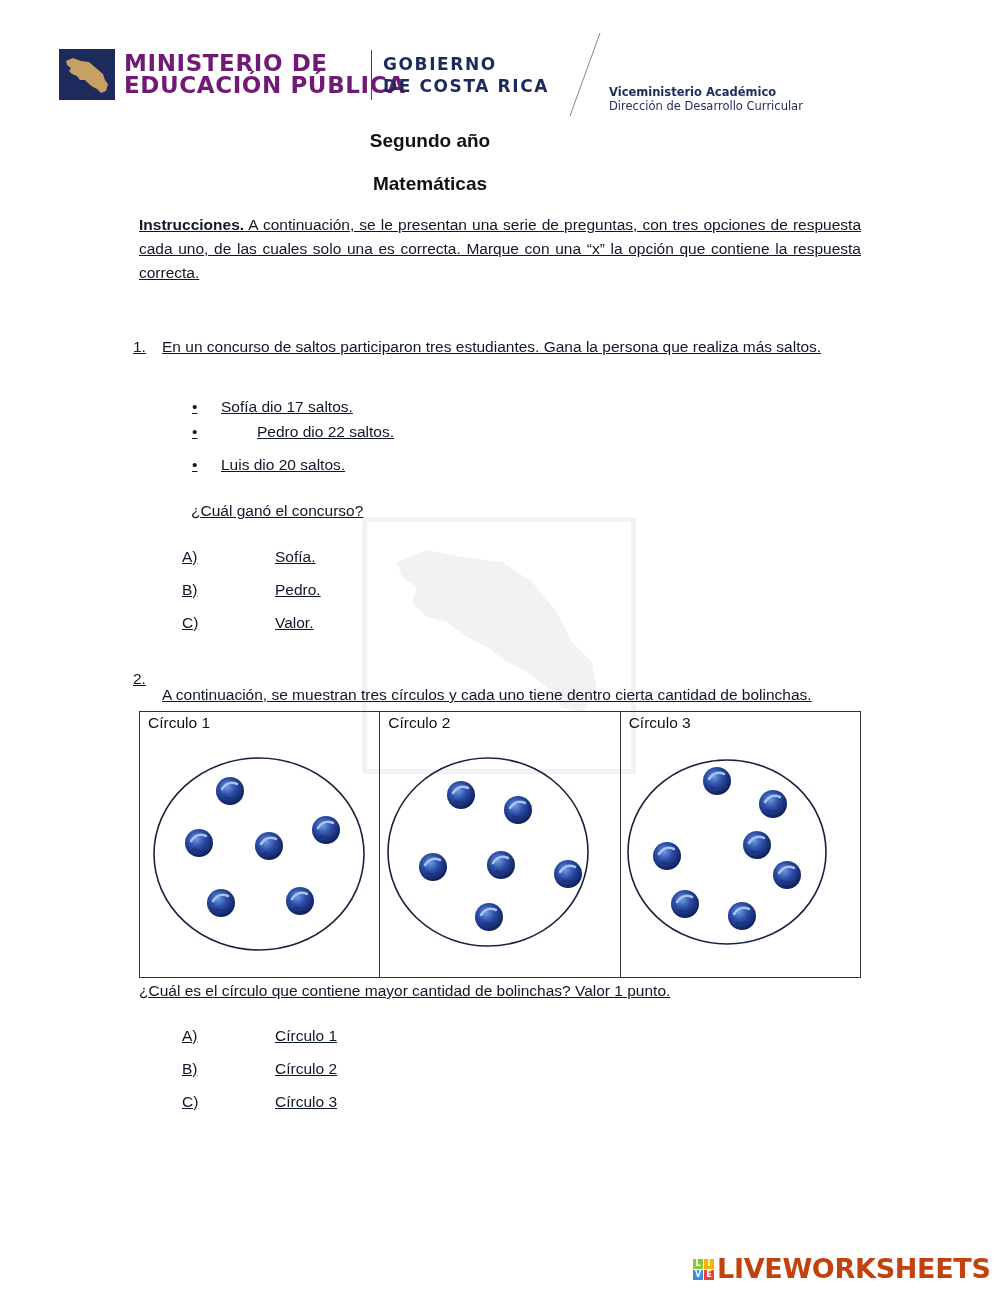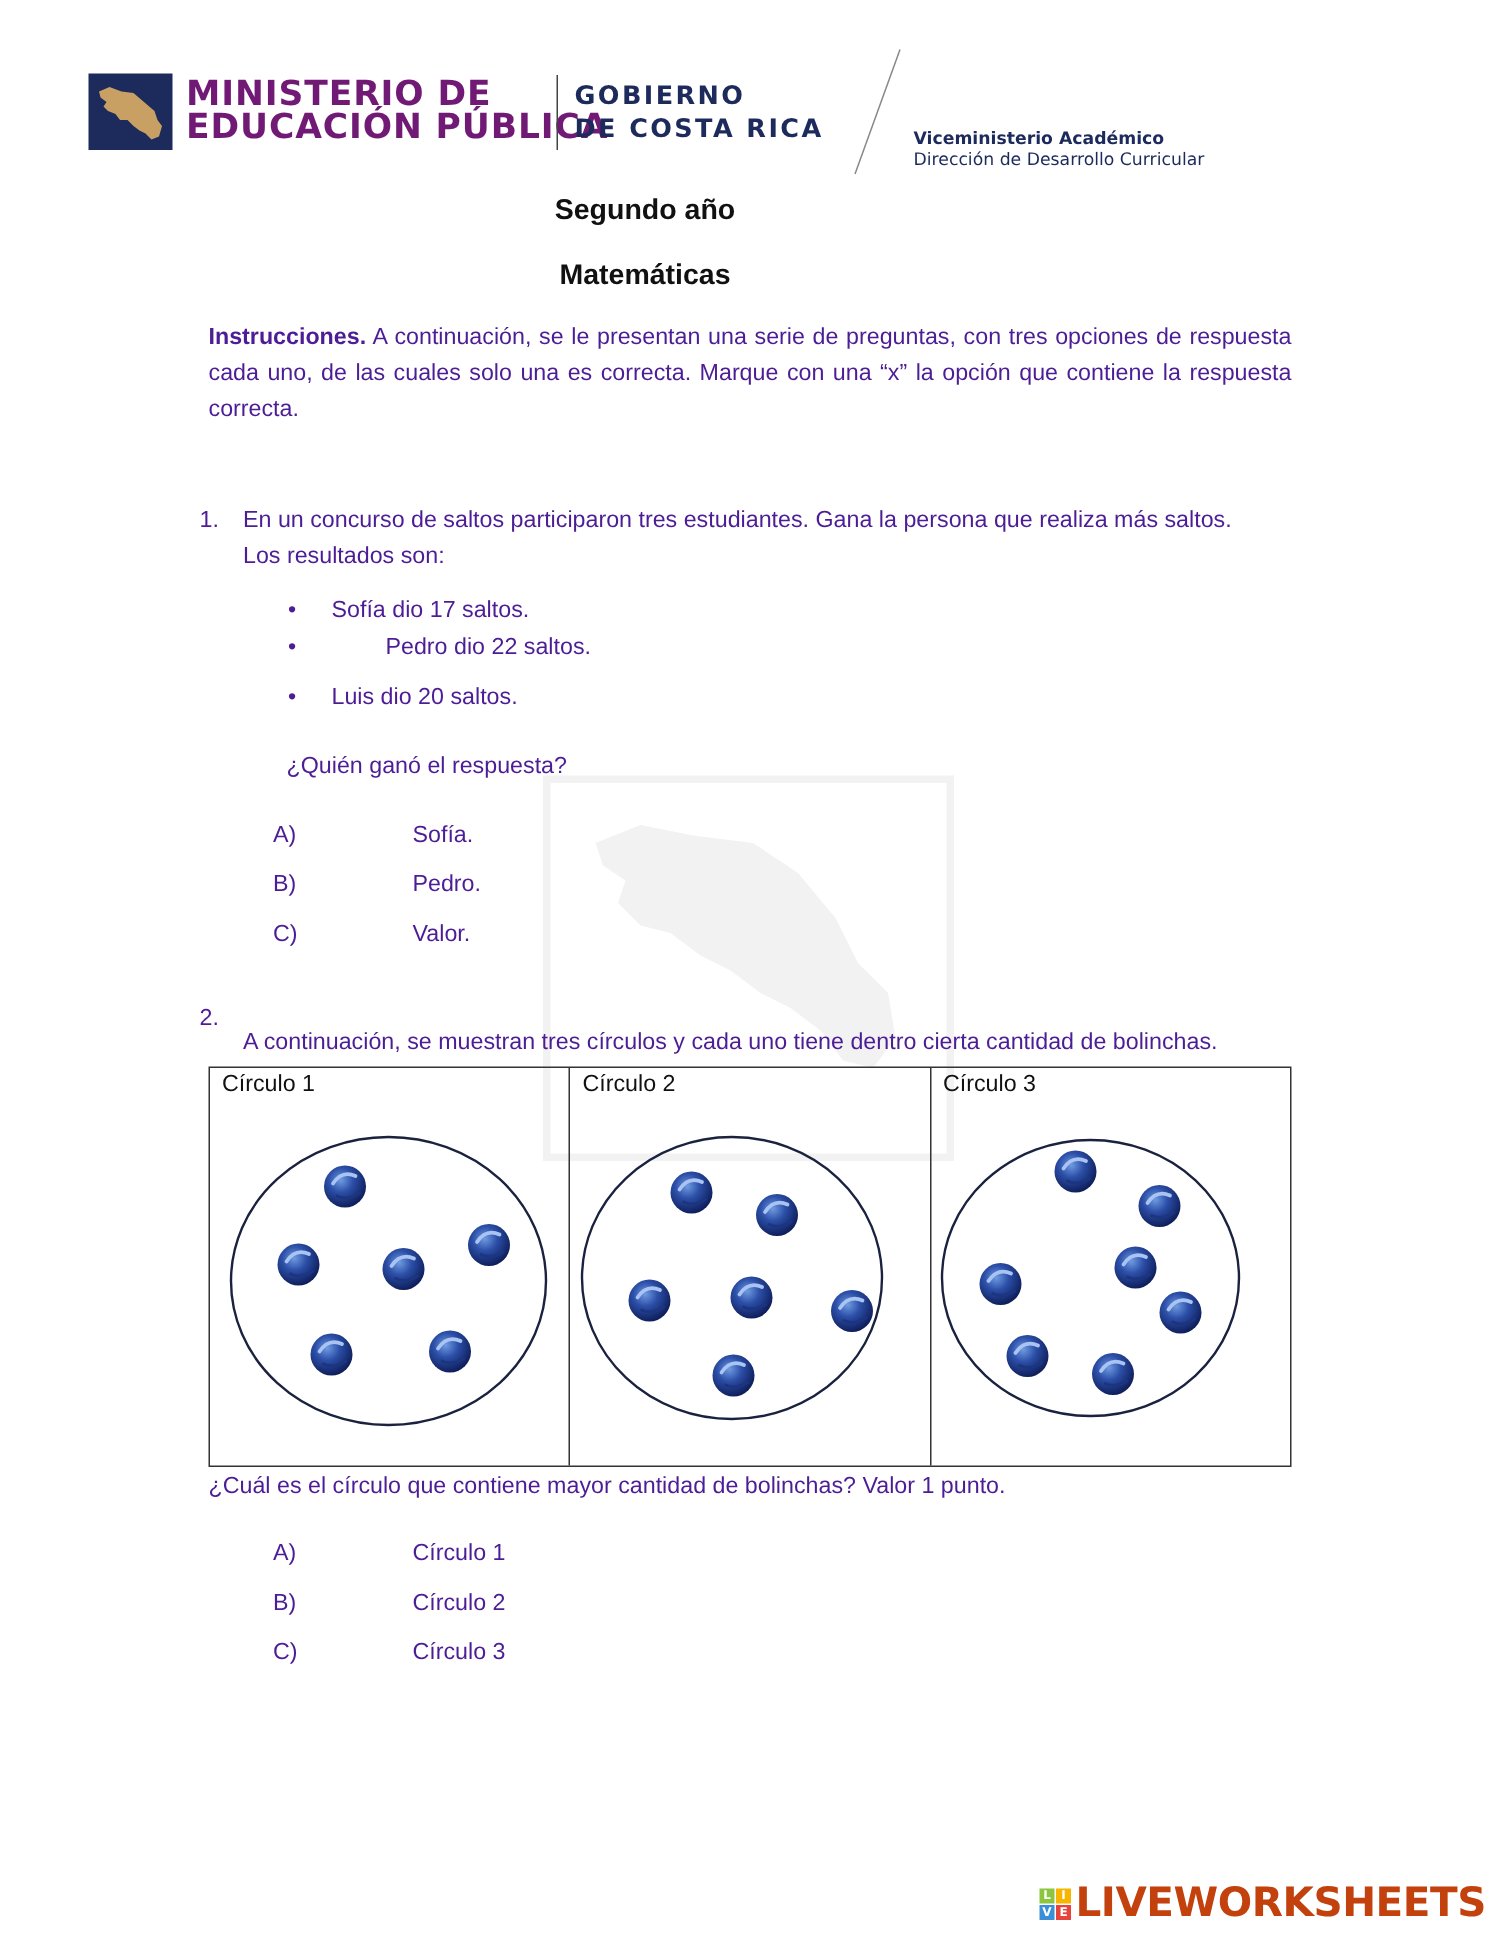--- a/index.html
+++ b/index.html
@@ -23,21 +23,21 @@
   }
   .slash { left: 567px; top: 32px; width: 40px; height: 85px; }
   .vice-text { left: 609px; top: 53px; font-family: "DejaVu Sans", sans-serif; color: #1d2a5c; font-size: 11.5px; line-height: 14px; }
   .vice-text .b { font-weight: bold; margin-top: 32px; }
 
   
   .title { left: 0; width: 860px; text-align: center; font-family: "Liberation Sans", sans-serif;
     font-weight: bold; font-size: 19px; color: #111; }
 
   
-  .para { font-size: 15.5px; line-height: 24px; color: #4c1d95; }
+  .para { font-size: 15.5px; line-height: 24px; color: #0f172a; text-decoration: underline; }
   .instr { left: 139px; top: 213px; width: 722px; text-align: justify; }
   .instr .lbl { font-weight: bold; }
 
   .q-num { font-size: 15.5px; }
   .opt-letter, .opt-text { font-size: 15.5px; }
 
   
   .wm { left: 362px; top: 517px; width: 274px; height: 257px; border: 5px solid #f2f2f2; box-sizing: border-box; }
 
   
@@ -85,31 +85,30 @@
 
 <div class="abs wm">
   <svg width="264" height="247" viewBox="0 0 264 247">
     <path d="M30 40 L60 28 L95 35 L135 40 L165 60 L190 90 L205 120 L225 140 L230 170 L215 190 L195 185 L180 165 L160 150 L140 140 L120 125 L100 115 L80 100 L60 95 L45 80 L50 65 L35 55 Z" fill="#f2f2f2"></path>
   </svg>
 </div>
 
 <div class="abs para q-num" style="left:133px; top:335px;">1.</div>
 <div class="abs para" style="left:162px; top:335px; width:700px;">
   <div>En un concurso de saltos participaron tres estudiantes. Gana la persona que realiza más saltos.</div>
-  <div>Los resultados son:</div>
 </div>
 
 <div class="abs para" style="left:192px; top:395px;">•</div>
 <div class="abs para" style="left:221px; top:395px;">Sofía dio 17 saltos.</div>
 <div class="abs para" style="left:192px; top:420px;">•</div>
 <div class="abs para" style="left:221px; top:420px;margin-left:36px;">Pedro dio 22 saltos.</div>
 <div class="abs para" style="left:192px; top:453px;">•</div>
 <div class="abs para" style="left:221px; top:453px;">Luis dio 20 saltos.</div>
 
-<div class="abs para" style="left:191px; top:499px;">¿Quién ganó el respuesta?</div>
+<div class="abs para" style="left:191px; top:499px;">¿Cuál ganó el concurso?</div>
 
 <div class="abs para opt-letter" style="left:182px; top:545px;">A)</div>
 <div class="abs para opt-text" style="left:275px; top:545px;">Sofía.</div>
 <div class="abs para opt-letter" style="left:182px; top:578px;">B)</div>
 <div class="abs para opt-text" style="left:275px; top:578px;">Pedro.</div>
 <div class="abs para opt-letter" style="left:182px; top:611px;">C)</div>
 <div class="abs para opt-text" style="left:275px; top:611px;">Valor.</div>
 
 <div class="abs para q-num" style="left:133px; top:667px;">2.</div>
 <div class="abs para" style="left:162px; top:683px; width:710px;">A continuación, se muestran tres círculos y cada uno tiene dentro cierta cantidad de bolinchas.</div>

